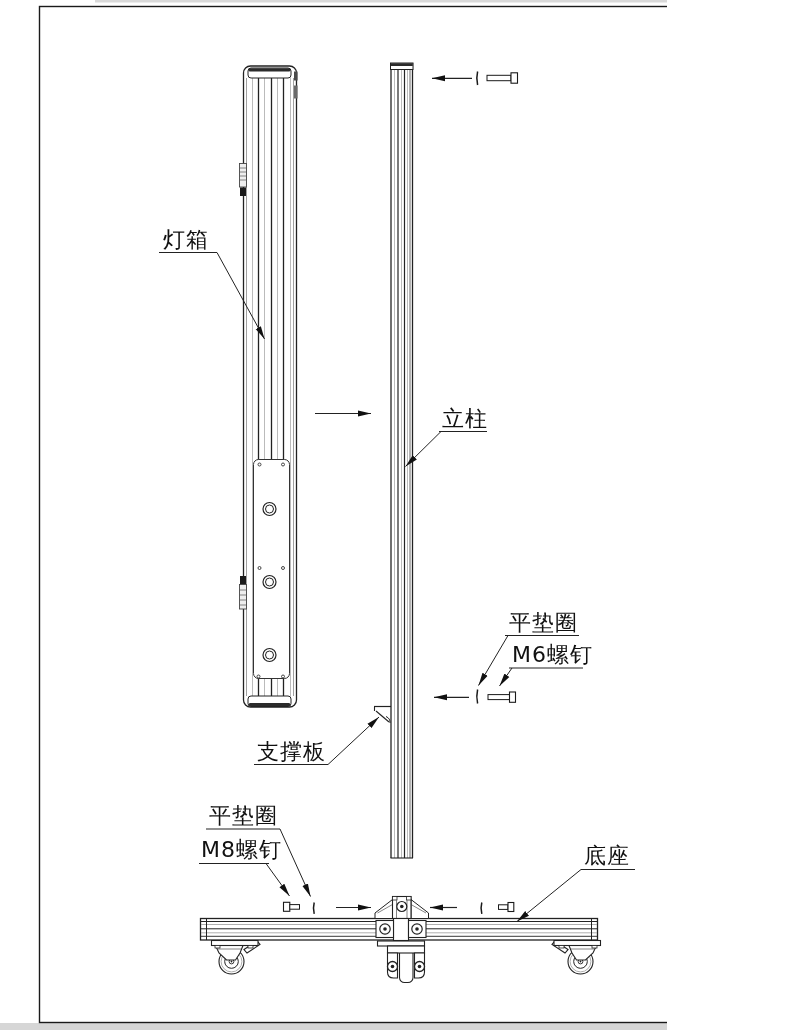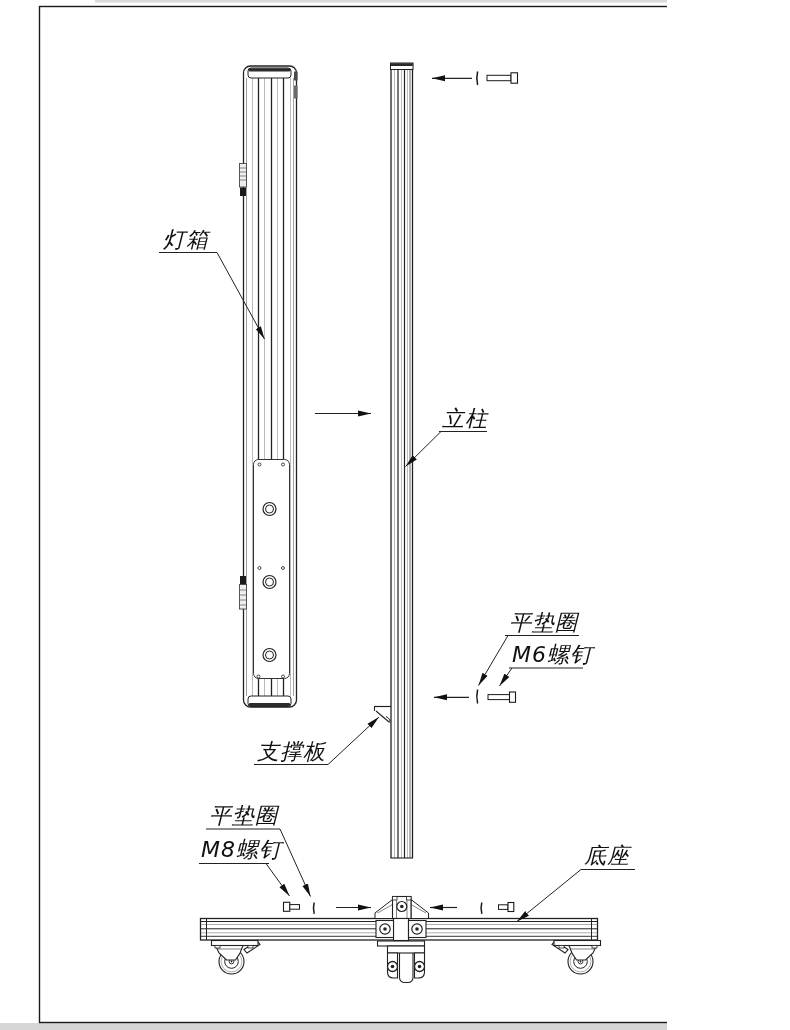--- a/index.html
+++ b/index.html
@@ -1,17 +1,17 @@
 <!DOCTYPE html>
 <html><head>
 <meta charset="utf-8">
 <style>
   html,body{margin:0;padding:0;background:#ffffff;}
   .stage{position:relative;width:667px;height:1030px;background:#ffffff;overflow:hidden;
-         font-family:"DejaVu Sans",sans-serif;font-style:italic;}
+         font-family:"DejaVu Sans",sans-serif;}
   svg{display:block}
   text.callout{font-family:"DejaVu Sans","Liberation Sans",sans-serif;font-size:22px;fill:#111;letter-spacing:1px;}
 </style>
 </head>
 <body>
 
 <div class="stage">
 <svg width="790" height="1030" viewBox="0 0 790 1030">
   <defs>
     <marker id="arr" markerUnits="userSpaceOnUse" markerWidth="14" markerHeight="9" refX="13" refY="4.5" orient="auto">

